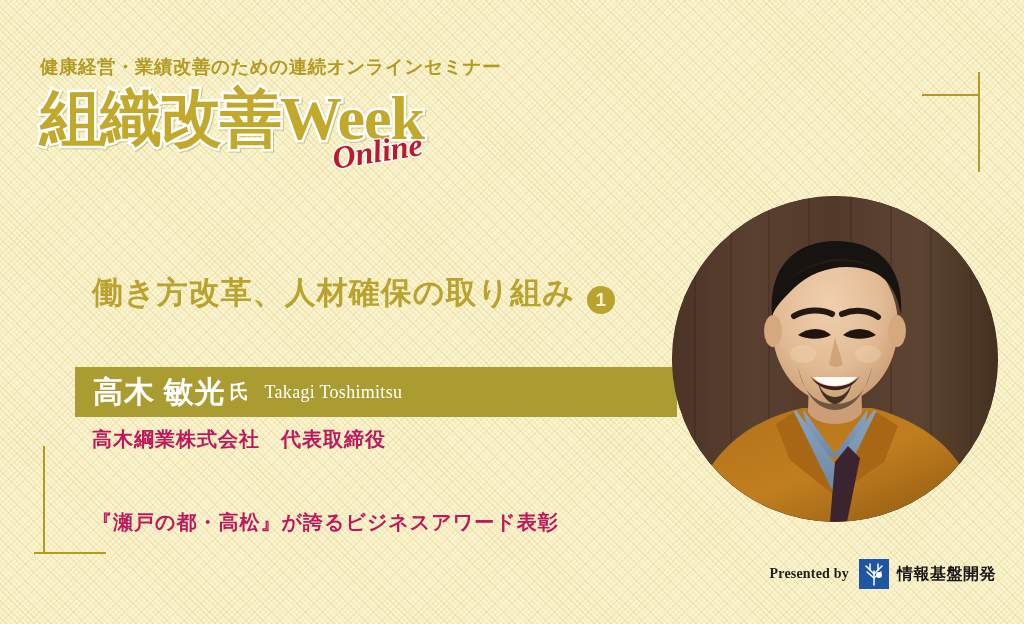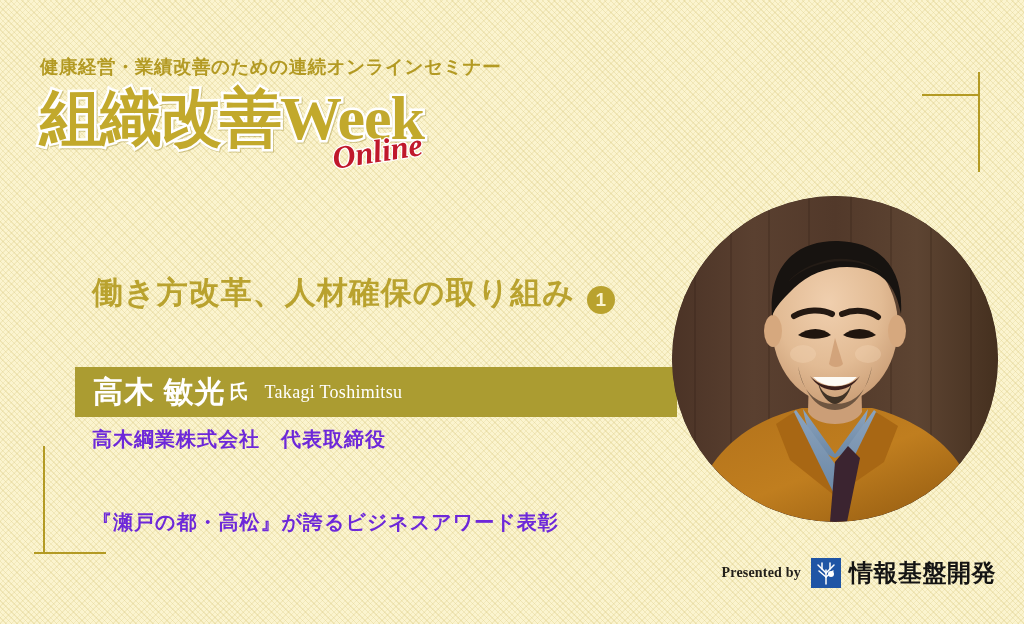--- a/index.html
+++ b/index.html
@@ -166,21 +166,21 @@
   }
 
   
   .affiliation-line {
     position: absolute;
     left: 92px;
     font-family: "Liberation Serif", serif;
     font-weight: bold;
     font-size: 20px;
     letter-spacing: 1px;
-    color: #6d28d9;
+    color: #be185d;
     white-space: nowrap;
   }
   #affiliation-1 { top: 426px; }
   #affiliation-2 { top: 461px; margin-top: 48px; }
 
   
   #portrait {
     position: absolute;
     left: 672px; top: 196px;
     width: 326px; height: 326px;
@@ -213,21 +213,21 @@
   #sponsor-logo-mark {
     width: 30px; height: 30px;
     background: #1f55a5;
     display: inline-block;
     margin-right: 8px;
     flex: none;
   }
   #sponsor-name {
     font-family: "Liberation Sans", sans-serif;
     font-weight: bold;
-    font-size: 24px;
+    font-size: 16px;
     color: #141414;
     letter-spacing: 0.5px;
   }
 </style>
 </head>
 <body>
 
 <div id="banner">
 
   <div id="texture"></div>

